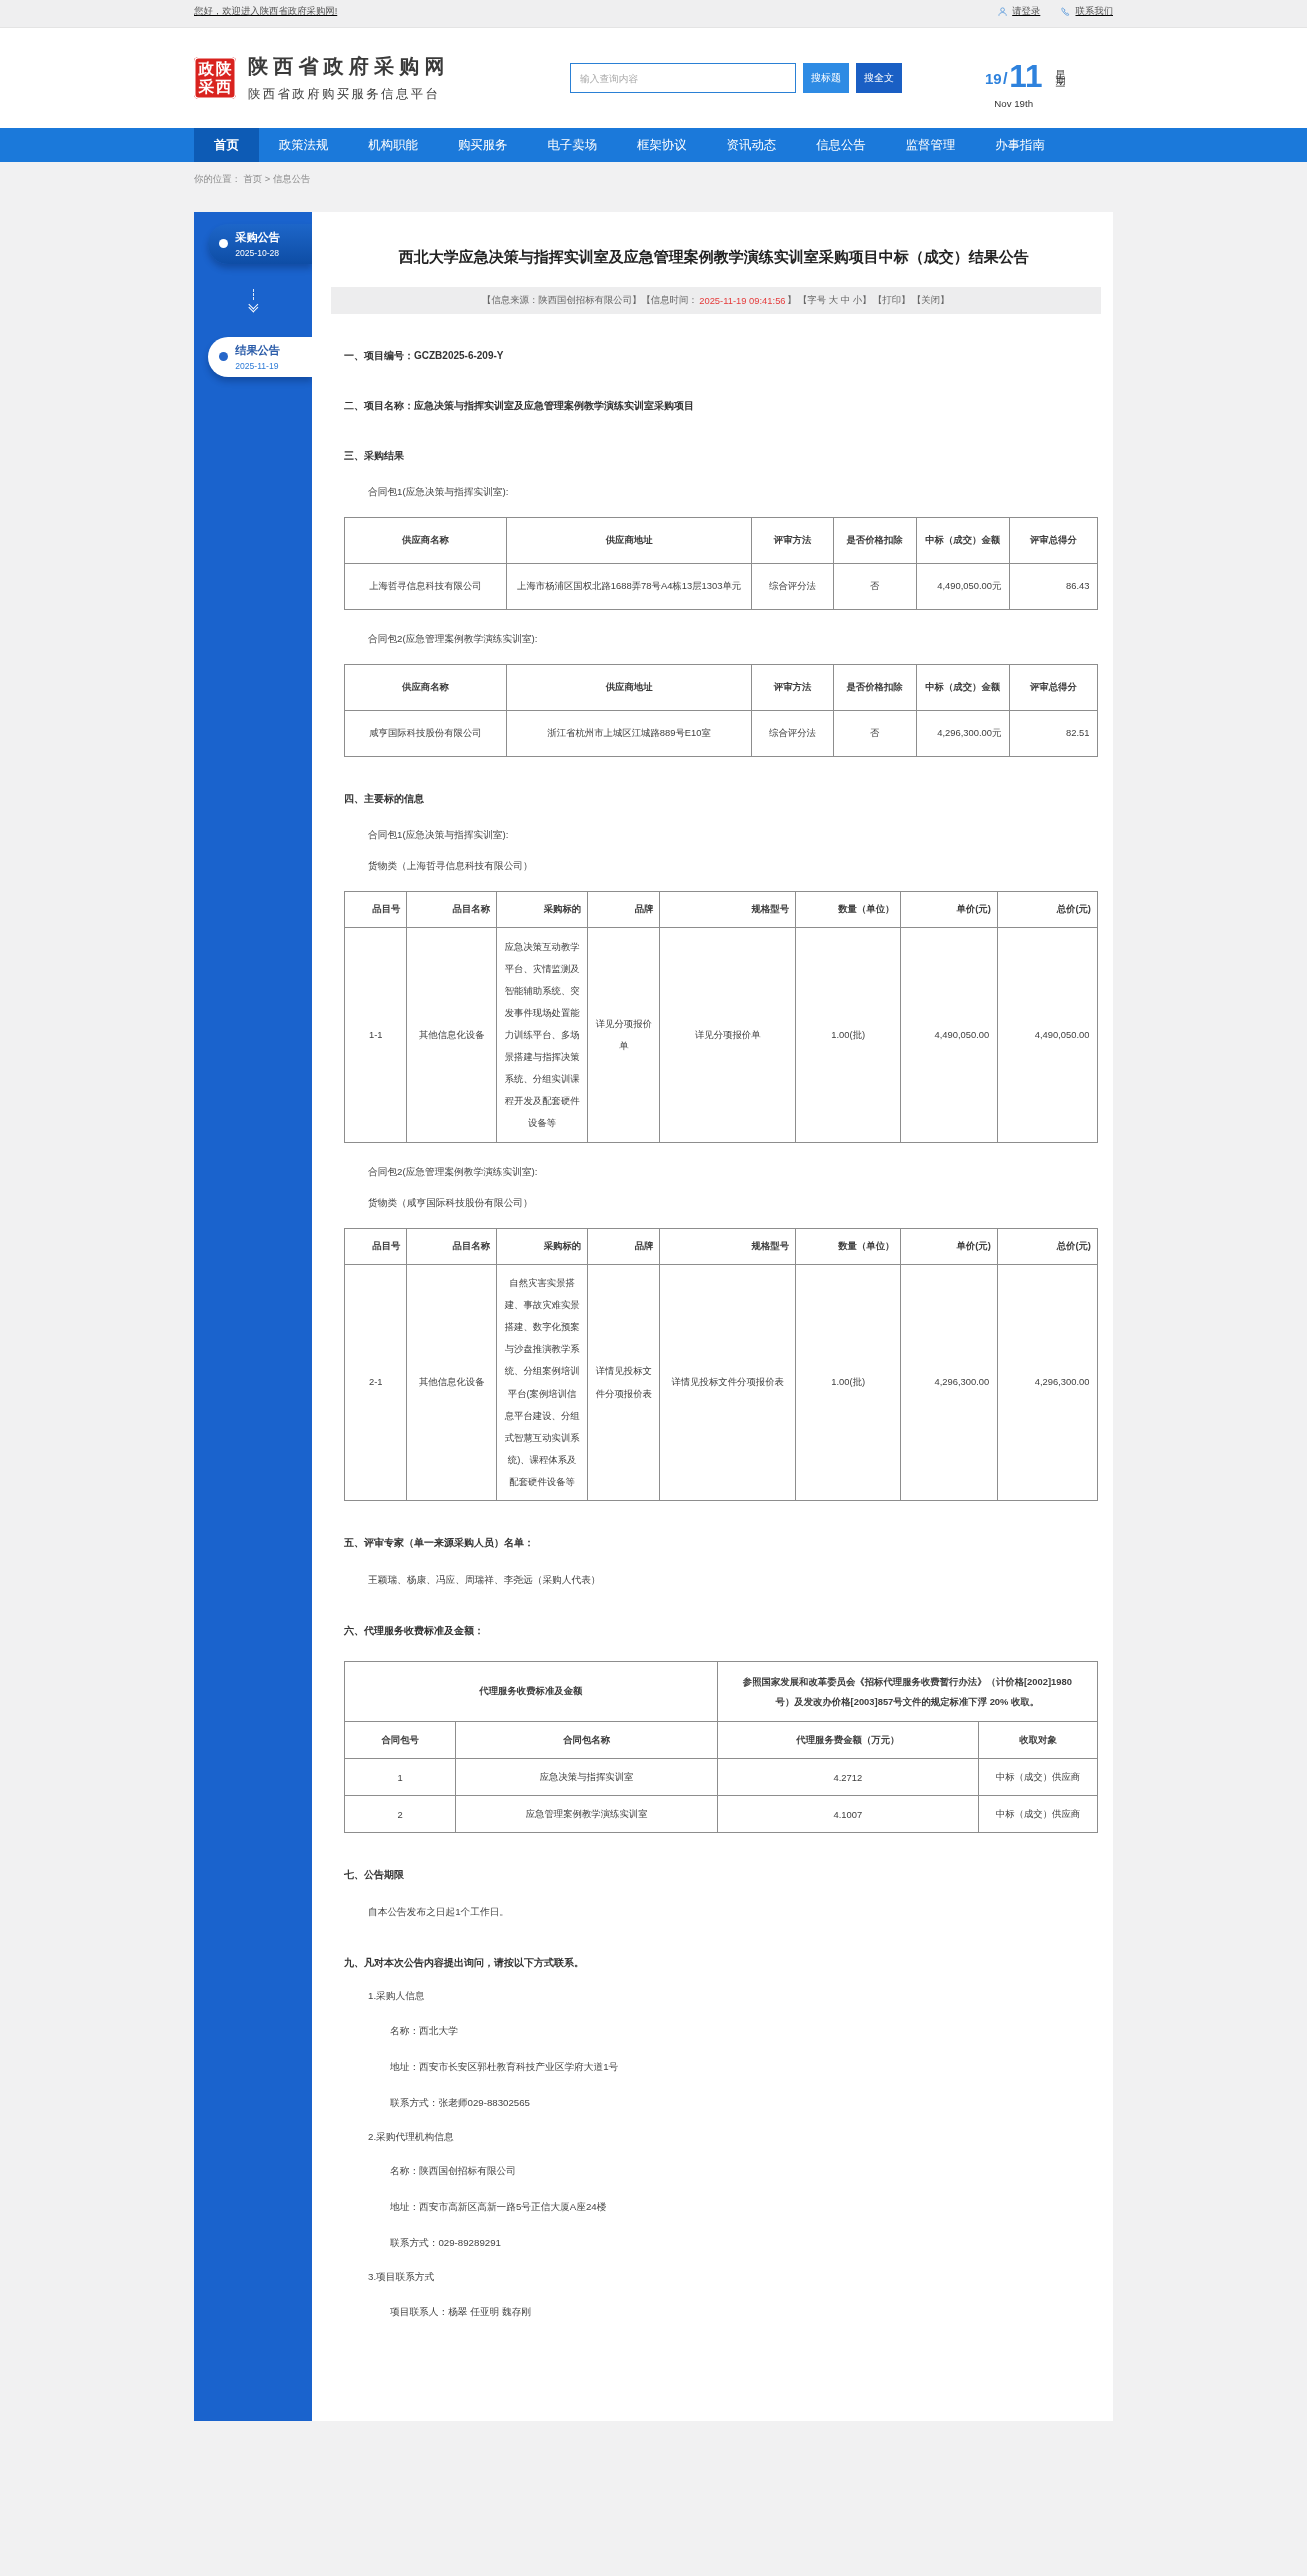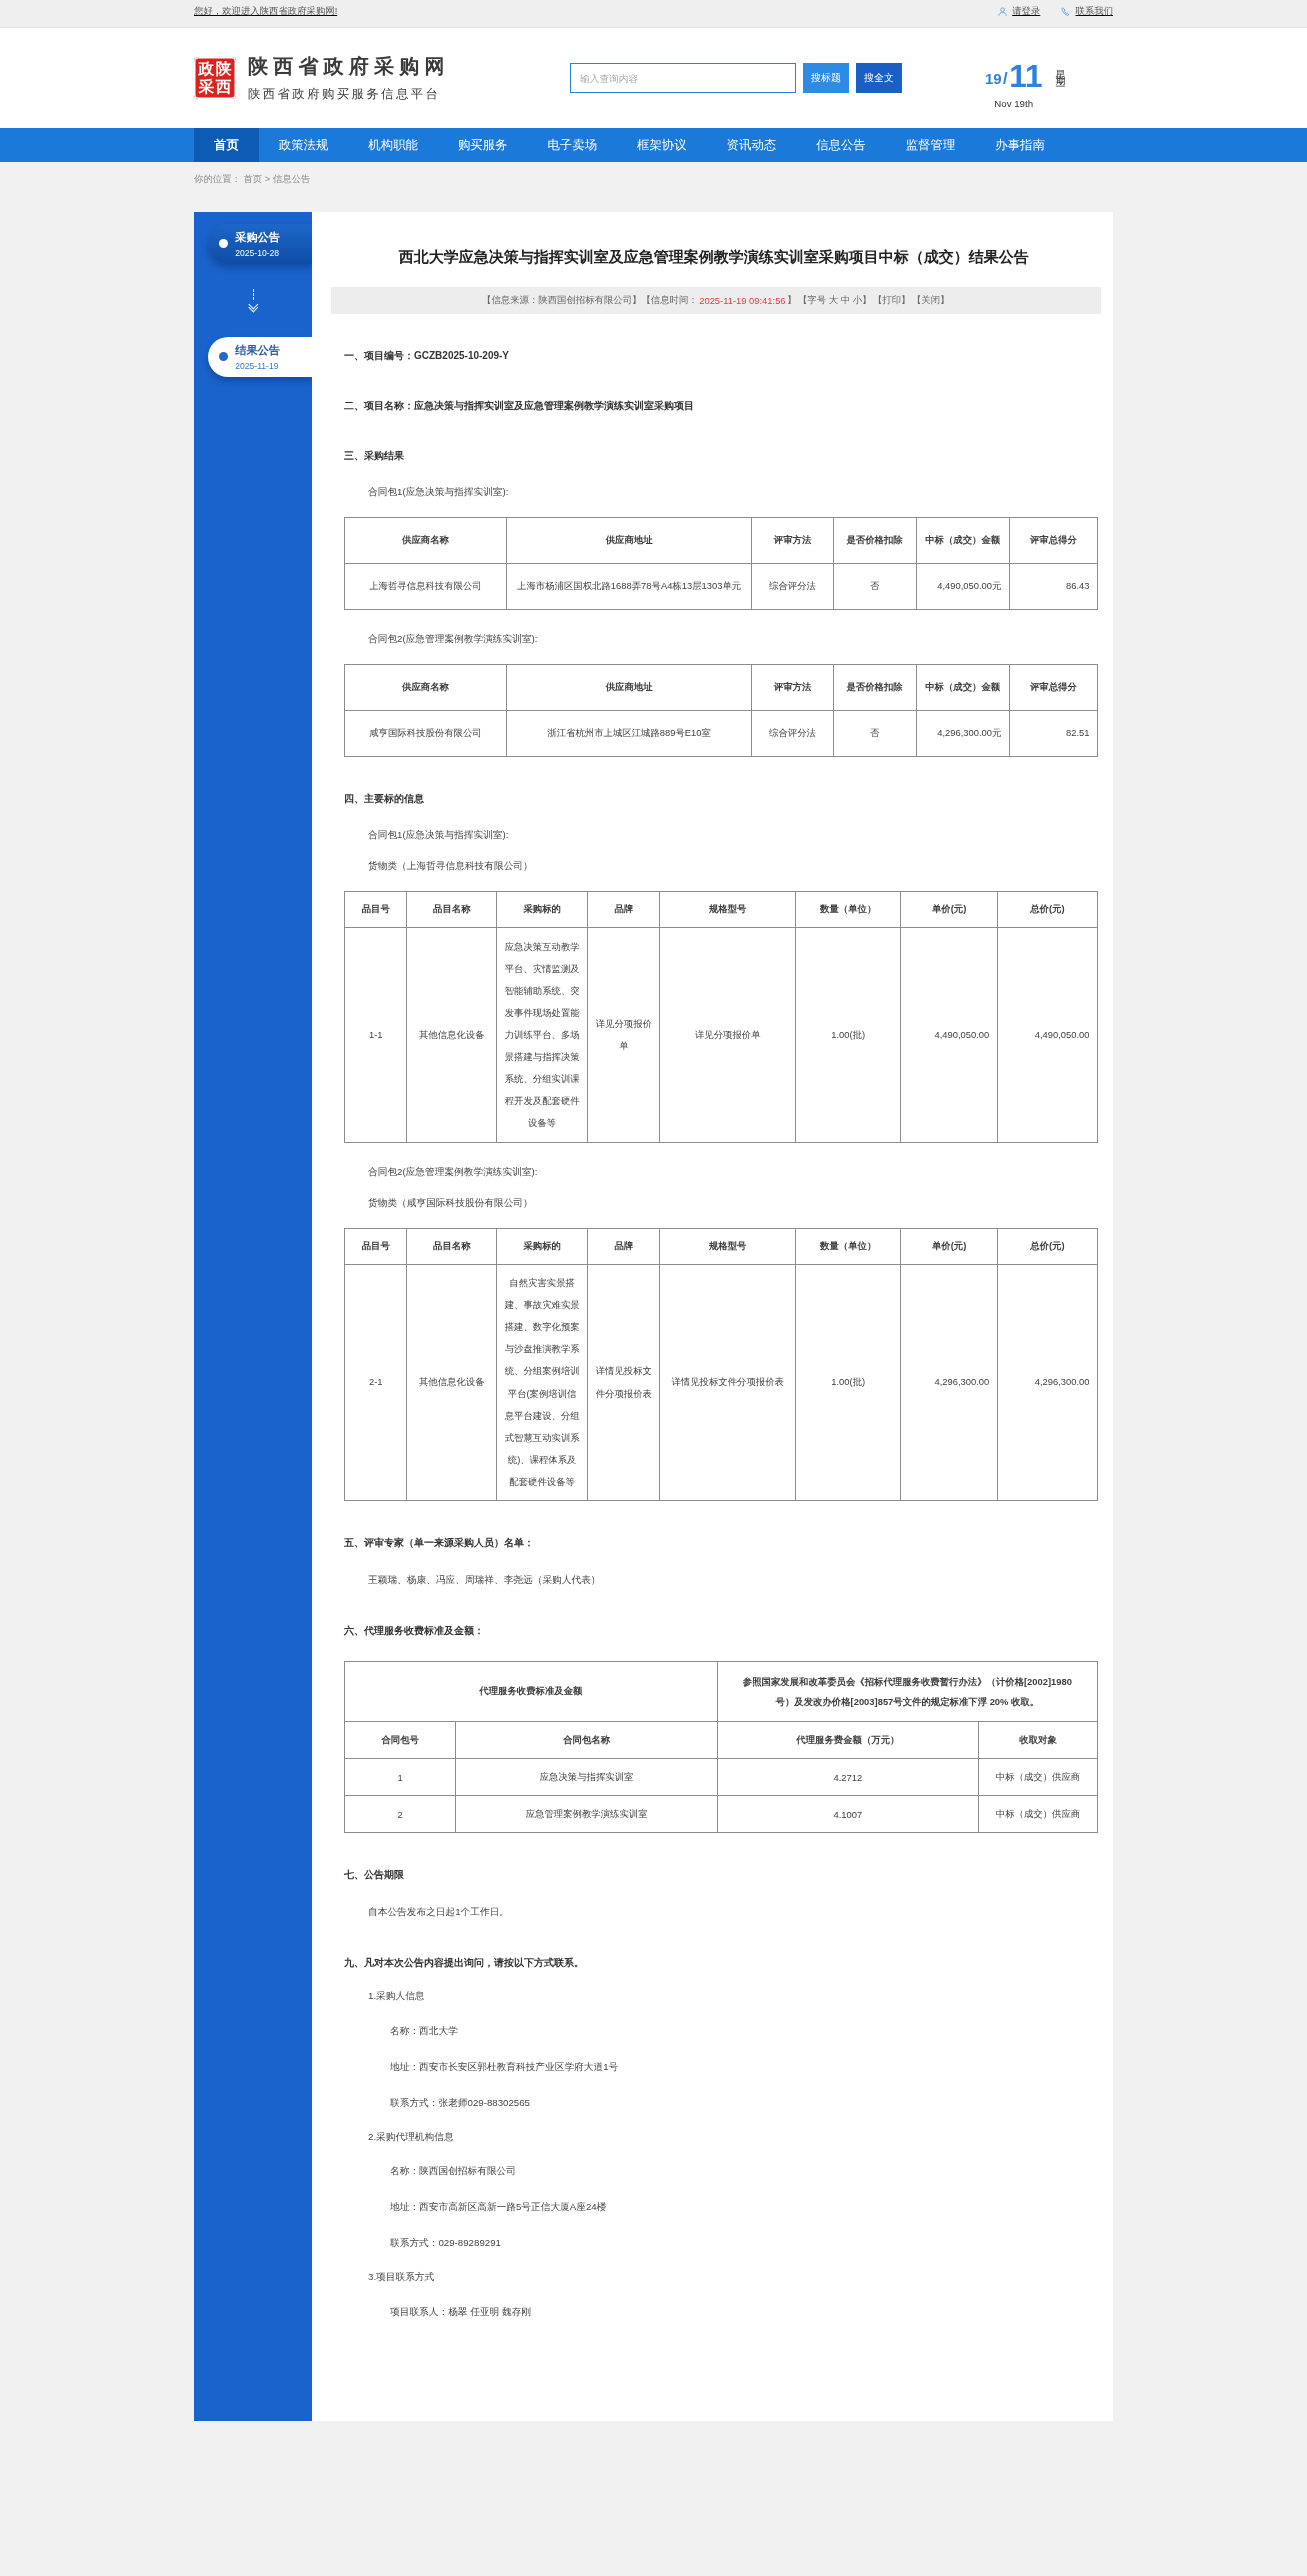--- a/index.html
+++ b/index.html
@@ -85,21 +85,21 @@
   .body-line { font-size:9.7px; color:#444; margin:21px 0 0 24px; line-height:1.7; }
   .sub-line { font-size:9.7px; color:#444; margin:19.5px 0 0 46px; line-height:1.7; }
   .grp-title { font-size:9.7px; color:#444; margin:19.5px 0 0 24px; }
 
   table.tbl { width:100%; border-collapse:collapse; table-layout:fixed; }
   .tbl th, .tbl td { border:0.7px solid #8d8d8d; font-size:9.4px; color:#3d3d3d; text-align:center; padding:4.5px 6px; word-break:break-all; }
   .tbl th { font-weight:600; border-bottom-width:1.5px; }
   .t-result th { height:46px; }
   .t-result td { height:46px; line-height:1.8; }
   .t-result td.num { text-align:right; padding-right:7.5px; }
-  .t-items th { height:36px; }
+  .t-items th { height:36px;text-align:right; }
   .t-items td { line-height:2.35; padding:7.5px 6.7px; }
   .t-items td.num { text-align:right; padding-right:7.5px; }
   .t-fee th, .t-fee td { height:37px; }
   .t-fee .fee-head { height:60px; font-weight:600; }
   .t-fee .fee-desc { text-align:center; line-height:2.1; padding:7.5px 16.5px; font-weight:600; }
 </style>
 </head>
 <body>
 
 <div class="topbar">
@@ -208,21 +208,21 @@
       <div class="meta">
         <span>【信息来源：陕西国创招标有限公司】【信息时间：</span>
           <span class="red">2025-11-19 09:41:56</span>
           <span> 】</span>
         <span class="ctrl">【字号 大 中 小】</span>
         <span class="ctrl">【打印】</span>
         <span class="ctrl">【关闭】</span>
       </div>
 
       <div class="sec">
-          <div class="sec-h">一、项目编号：GCZB2025-10-209-Y</div>
+          <div class="sec-h">一、项目编号：GCZB2025-6-209-Y</div>
         </div>
       <div class="sec">
           <div class="sec-h">二、项目名称：应急决策与指挥实训室及应急管理案例教学演练实训室采购项目</div>
         </div>
 
       <div class="sec">
         <div class="sec-h">三、采购结果</div>
         <div class="pkg-label">合同包1(应急决策与指挥实训室):</div>
         <table class="tbl t-result">
           <colgroup>

